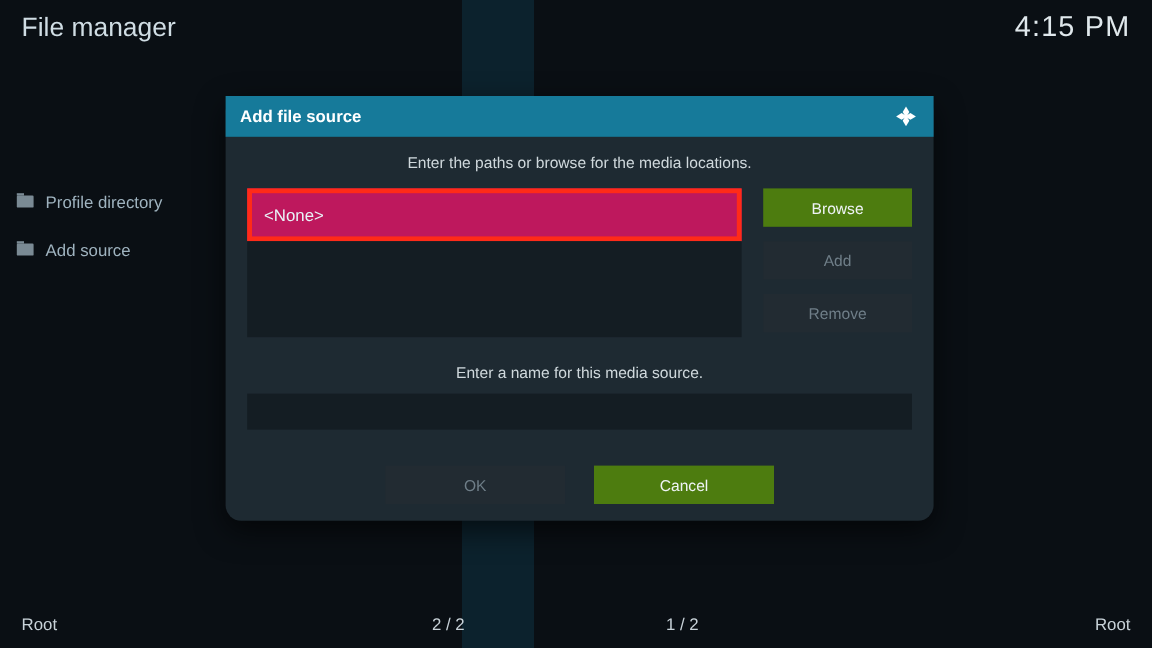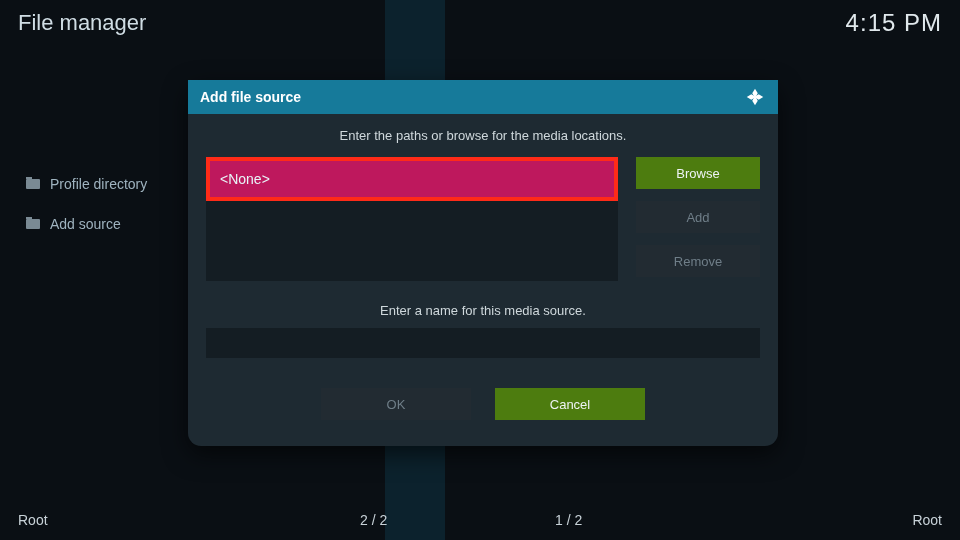--- a/index.html
+++ b/index.html
@@ -24,23 +24,23 @@
     height: 46px;
     display: flex;
     justify-content: space-between;
     align-items: center;
     padding: 0 18px;
   }
   .header .title { font-size: 22px; font-weight: 300; color: #d0dde4; }
   .header .clock { font-size: 24px; font-weight: 300; color: #e0e8ec; letter-spacing: 1px; margin-left: 12px; }
   .sidebar {
     position: absolute;
-    top: 164px; left: 0;
+    top: 148px; left: 0;
     width: 160px;
-    padding-left: 26px;
+    padding-left: 14px;
   }
   .sidebar-item {
     display: flex; align-items: center;
     height: 40px;
     font-size: 14px;
     color: #9fb3bf;
     cursor: pointer;
   }
   .sidebar-item .folder-icon {
     width: 14px; height: 10px;
@@ -86,21 +86,21 @@
     color: #ffffff;
     font-size: 14px;
     font-weight: 600;
   }
   .dialog-title .kodi-icon {
     margin-left: auto;
     width: 22px; height: 22px;
     position: relative;
   }
   .dialog-title .kodi-icon svg { width: 22px; height: 22px; }
-  .dialog-body { padding: 14px 18px 26px 18px; }
+  .dialog-body { padding: 14px 18px 14px 18px; }
   .instr { text-align: center; font-size: 13px; color: #cfd8dc; margin-bottom: 14px; }
 
   .media-row { display: flex; gap: 18px; }
   .paths-area { flex: 1; position: relative; }
   .path-highlight {
     border: 4px solid #ff2b18;
     background: #be185d;
     height: 44px;
     display: flex; align-items: center;
     padding: 0 10px;

